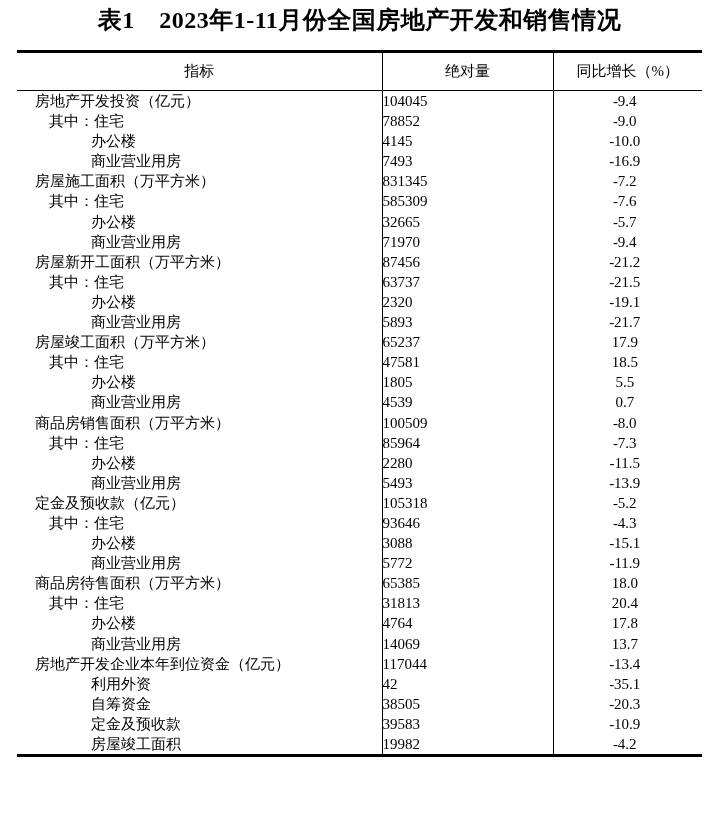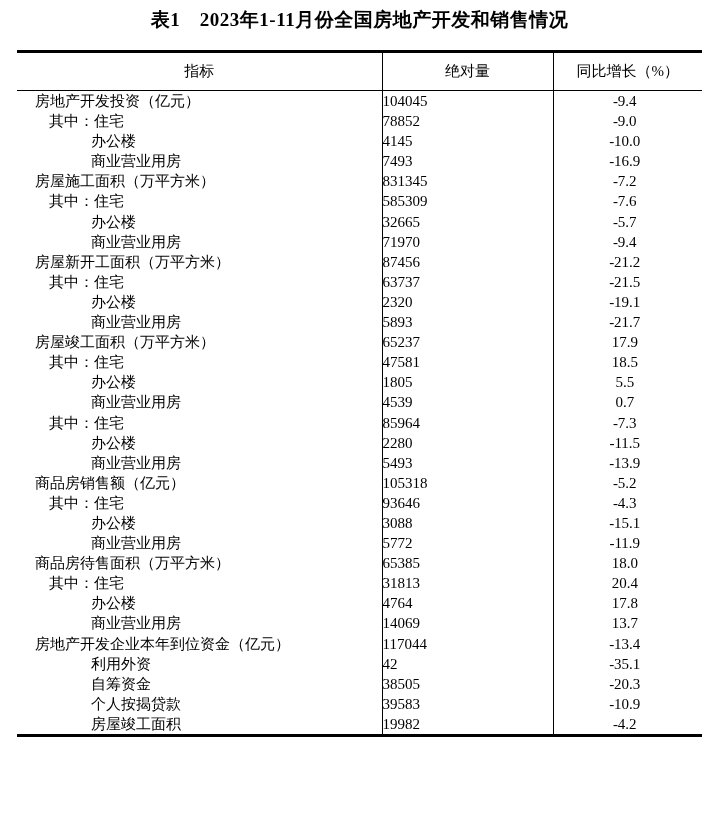--- a/index.html
+++ b/index.html
@@ -8,21 +8,21 @@
     background: #ffffff;
     width: 719px;
     height: 821px;
     overflow: hidden;
     color: #000;
     font-family: "Liberation Serif", "DejaVu Serif", serif;
   }
   .title {
     margin-top: 10px;
     text-align: center;
-    font-size: 19px;
+    font-size: 24px;
     font-weight: bold;
     line-height: 20px;
     letter-spacing: 0.5px;
   }
   table.stats {
     border-collapse: collapse;
     table-layout: fixed;
     margin: 20px 0 0 17px;
     width: 685px;
     border-top: 3px solid #000;
@@ -154,36 +154,41 @@
         <td class="c-ind lvl3">办公楼</td>
         <td class="c-abs">1805</td>
         <td class="c-gro">5.5</td>
       </tr>
       <tr>
         <td class="c-ind lvl3">商业营业用房</td>
         <td class="c-abs">4539</td>
         <td class="c-gro">0.7</td>
       </tr>
       <tr>
+        <td class="c-ind lvl1">商品房销售面积（万平方米）</td>
+        <td class="c-abs">100509</td>
+        <td class="c-gro">-8.0</td>
+      </tr>
+      <tr>
         <td class="c-ind lvl2">其中：住宅</td>
         <td class="c-abs">85964</td>
         <td class="c-gro">-7.3</td>
       </tr>
       <tr>
         <td class="c-ind lvl3">办公楼</td>
         <td class="c-abs">2280</td>
         <td class="c-gro">-11.5</td>
       </tr>
       <tr>
         <td class="c-ind lvl3">商业营业用房</td>
         <td class="c-abs">5493</td>
         <td class="c-gro">-13.9</td>
       </tr>
       <tr>
-        <td class="c-ind lvl1">商品房销售额（亿元）</td>
+        <td class="c-ind lvl1">定金及预收款（亿元）</td>
         <td class="c-abs">105318</td>
         <td class="c-gro">-5.2</td>
       </tr>
       <tr>
         <td class="c-ind lvl2">其中：住宅</td>
         <td class="c-abs">93646</td>
         <td class="c-gro">-4.3</td>
       </tr>
       <tr>
         <td class="c-ind lvl3">办公楼</td>
@@ -224,21 +229,21 @@
         <td class="c-ind lvl3">利用外资</td>
         <td class="c-abs">42</td>
         <td class="c-gro">-35.1</td>
       </tr>
       <tr>
         <td class="c-ind lvl3">自筹资金</td>
         <td class="c-abs">38505</td>
         <td class="c-gro">-20.3</td>
       </tr>
       <tr>
-        <td class="c-ind lvl3">个人按揭贷款</td>
+        <td class="c-ind lvl3">定金及预收款</td>
         <td class="c-abs">39583</td>
         <td class="c-gro">-10.9</td>
       </tr>
       <tr>
         <td class="c-ind lvl3">房屋竣工面积</td>
         <td class="c-abs">19982</td>
         <td class="c-gro">-4.2</td>
       </tr>
     </tbody>
 </table>

